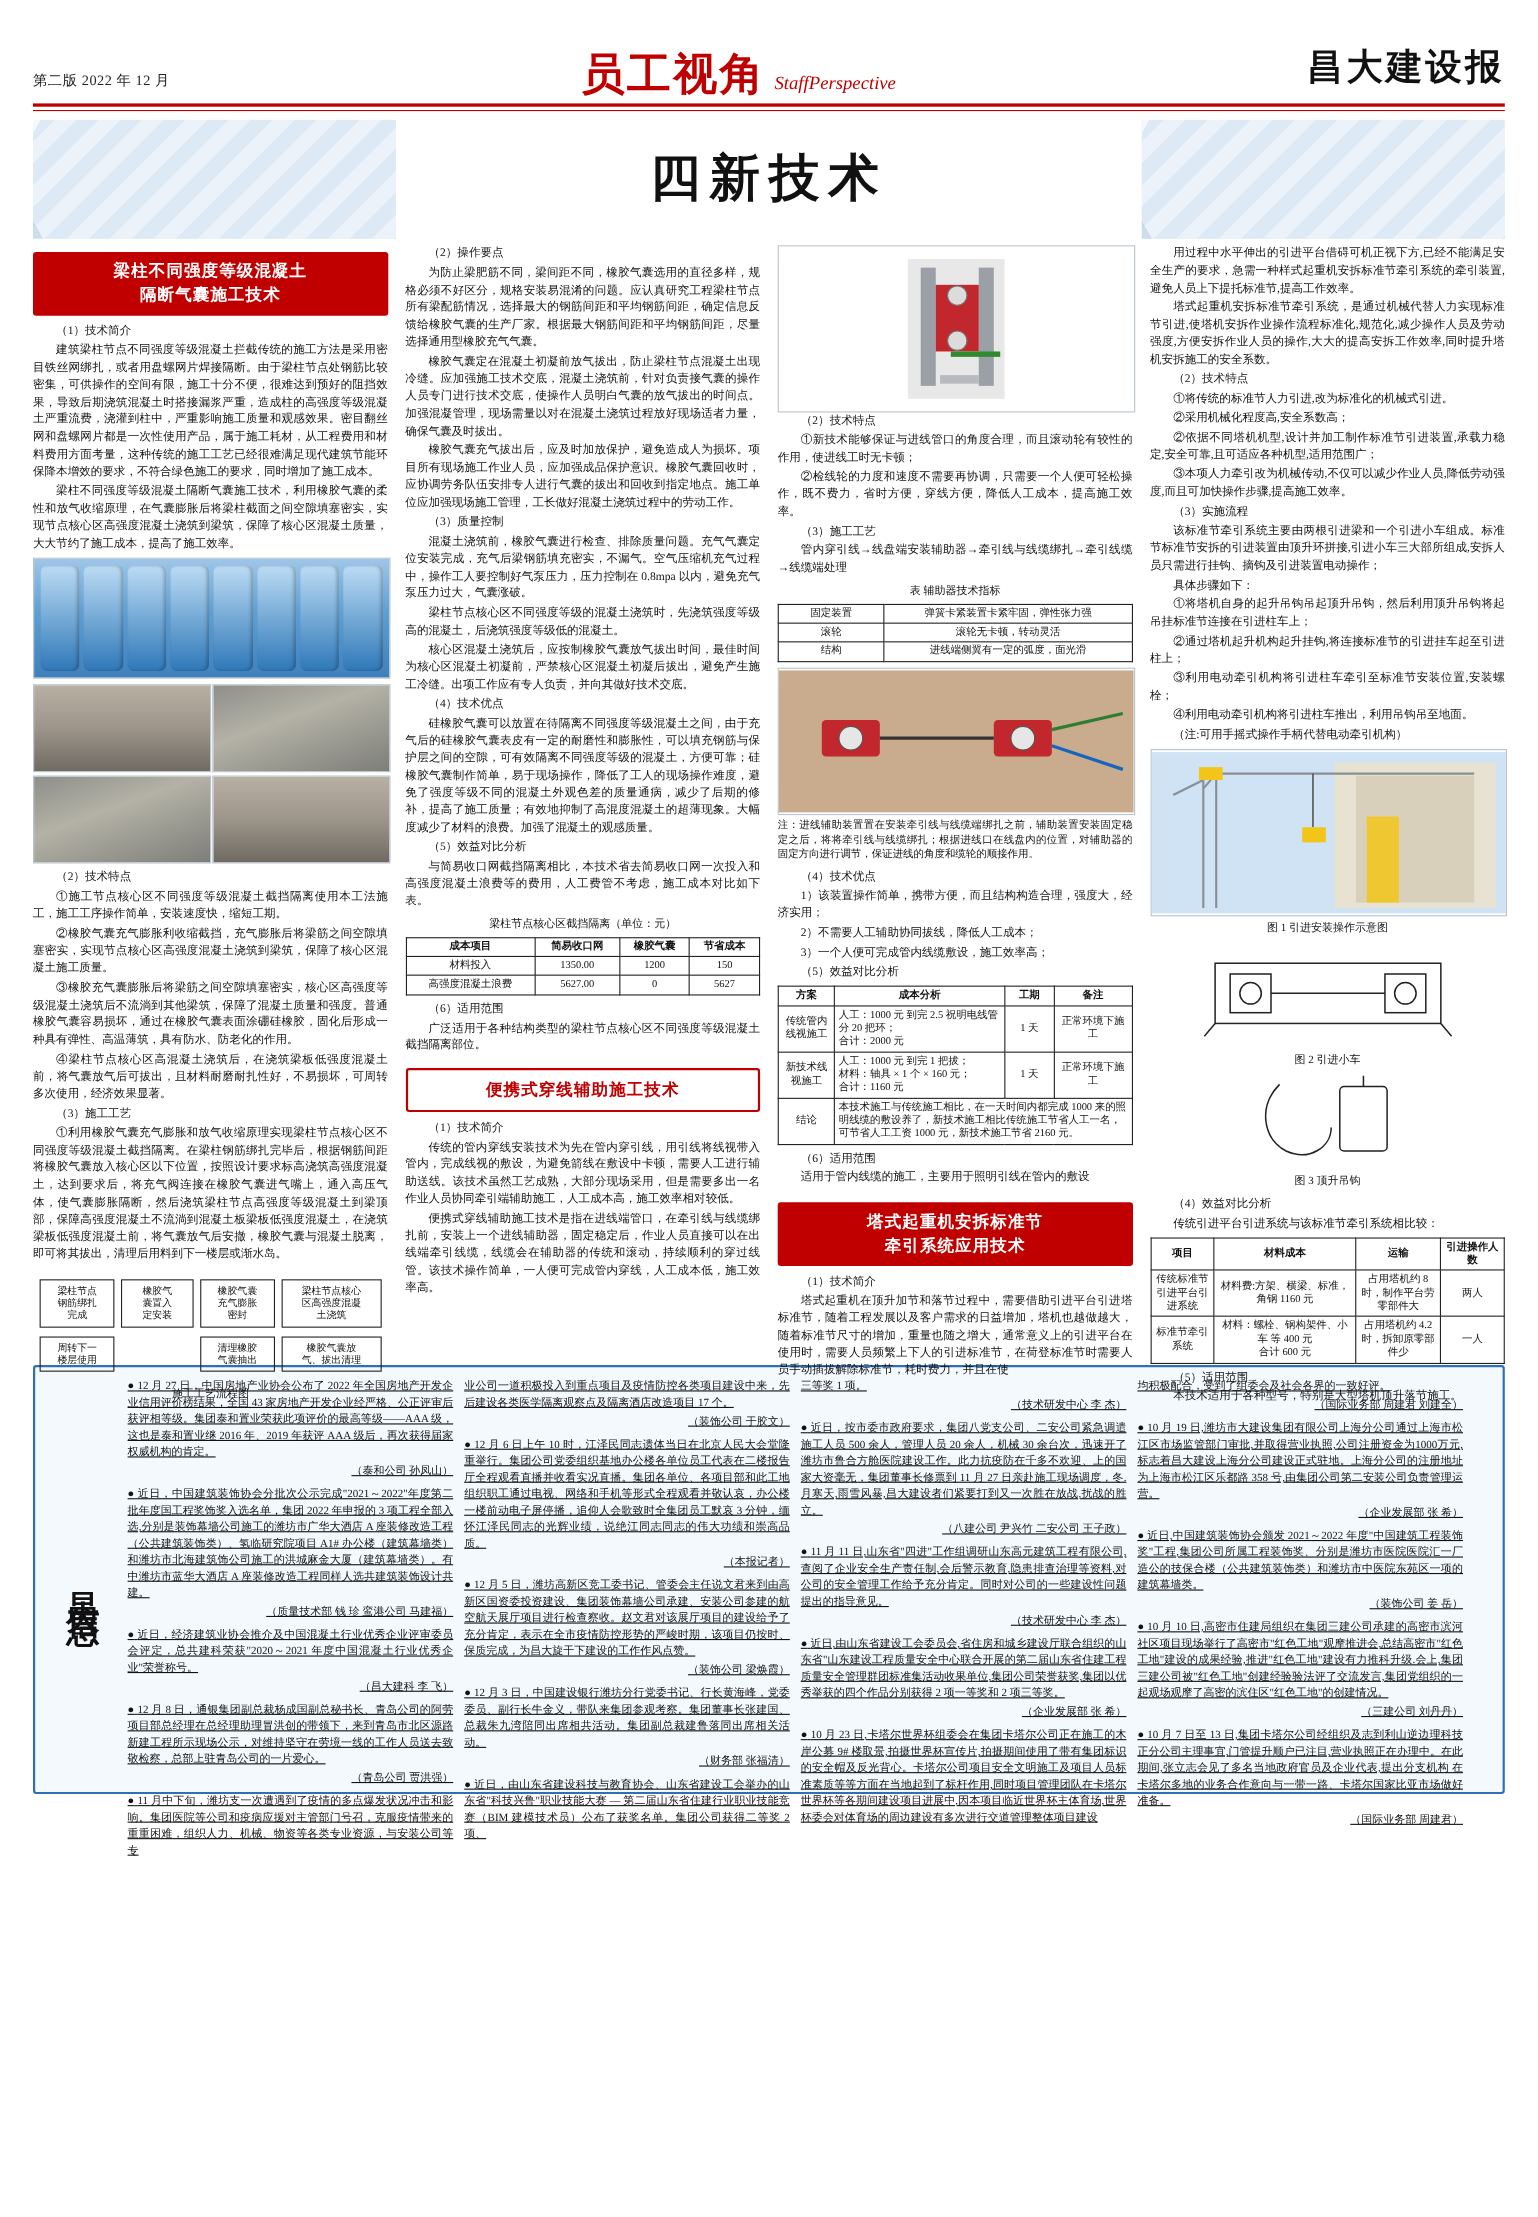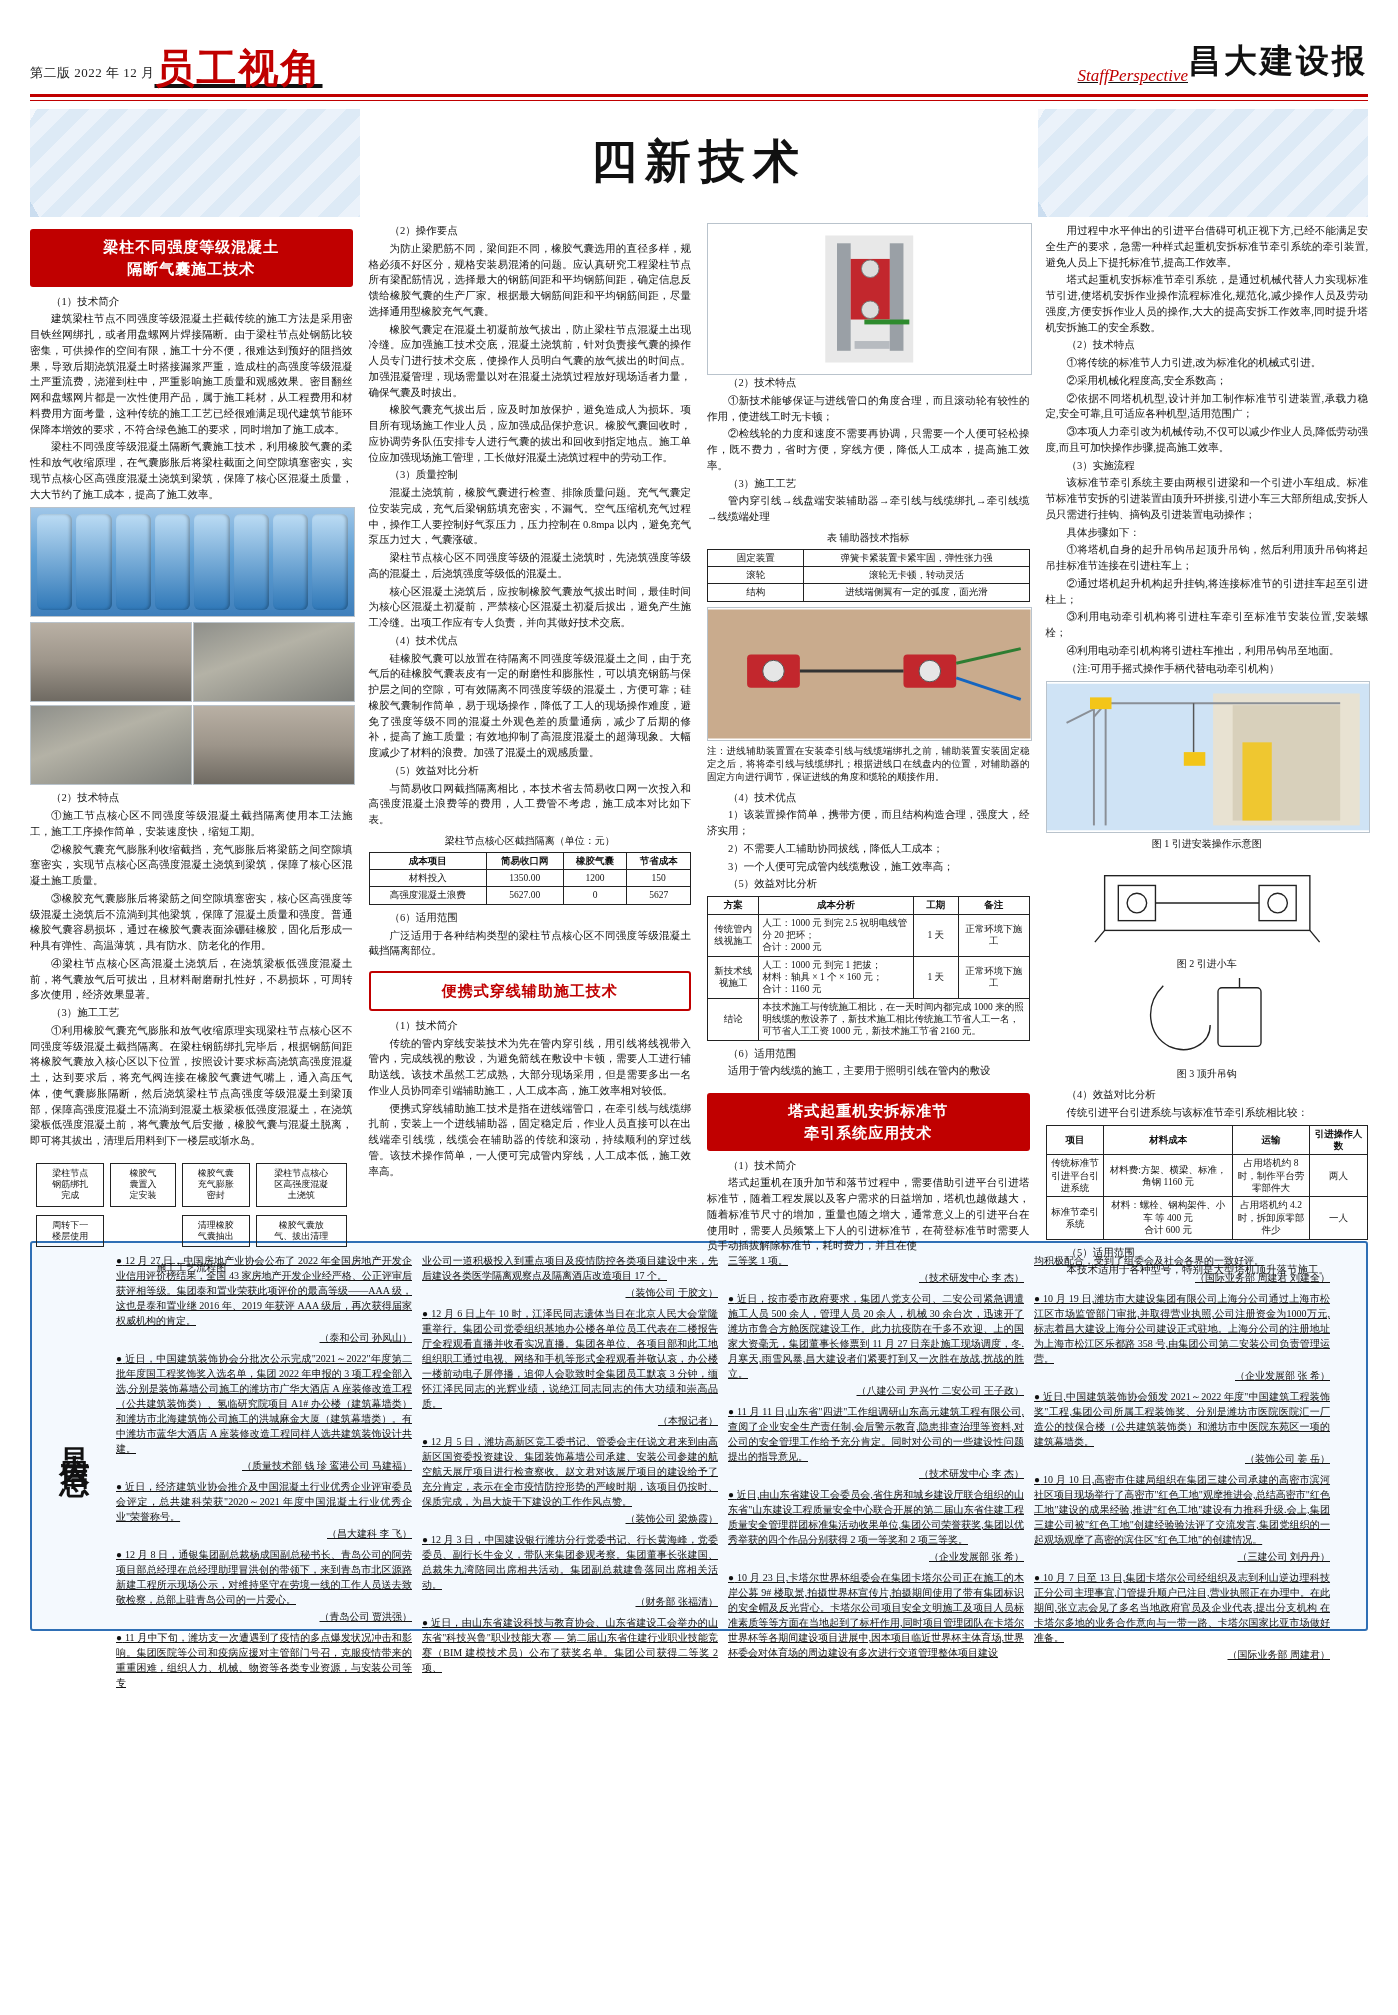--- a/index.html
+++ b/index.html
@@ -1,21 +1,21 @@
 <!DOCTYPE html>
 <html><head>
 <meta charset="utf-8">
 <style>
   html,body{margin:0;padding:0;background:#ffffff;}
   body{width:1398px;font-family:"Liberation Serif",serif;color:#111;}
   .page{width:1398px;height:2015px;position:relative;box-sizing:border-box;padding:26px 30px 10px 30px;}
   
   .masthead{display:flex;align-items:flex-end;justify-content:space-between;height:62px;}
   .issue{font-size:13px;color:#222;letter-spacing:.5px;padding-bottom:6px;}
-  .center-title{display:flex;align-items:flex-end;gap:8px;flex:1;justify-content:space-between;text-decoration:underline;}
+  .center-title{display:flex;align-items:flex-end;gap:8px;flex:1;justify-content:center;}
   .cn-title{font-family:"Liberation Sans",sans-serif;font-weight:bold;font-size:40px;color:#c00000;letter-spacing:2px;line-height:1;}
   .en-title{display:flex;flex-direction:row;font-family:"Liberation Serif",serif;color:#c00000;font-size:17px;line-height:1.25;padding-bottom:2px;}
   .en-title i{font-style:italic;}
   .paper-name{font-family:"Liberation Serif",serif;font-weight:bold;font-size:33px;color:#111;letter-spacing:3px;padding-bottom:4px;}
   .rule{border-top:3px solid #c00000;border-bottom:1px solid #c00000;height:3px;margin-top:6px;}
   
   .hero{position:relative;height:108px;margin-top:8px;}
   .hero .band{position:absolute;left:0;top:0;width:330px;height:108px;background:
      repeating-linear-gradient(135deg,#dce9f6 0 14px,#eaf2fa 14px 28px),
      linear-gradient(#e9f1fa,#dfeaf7);

